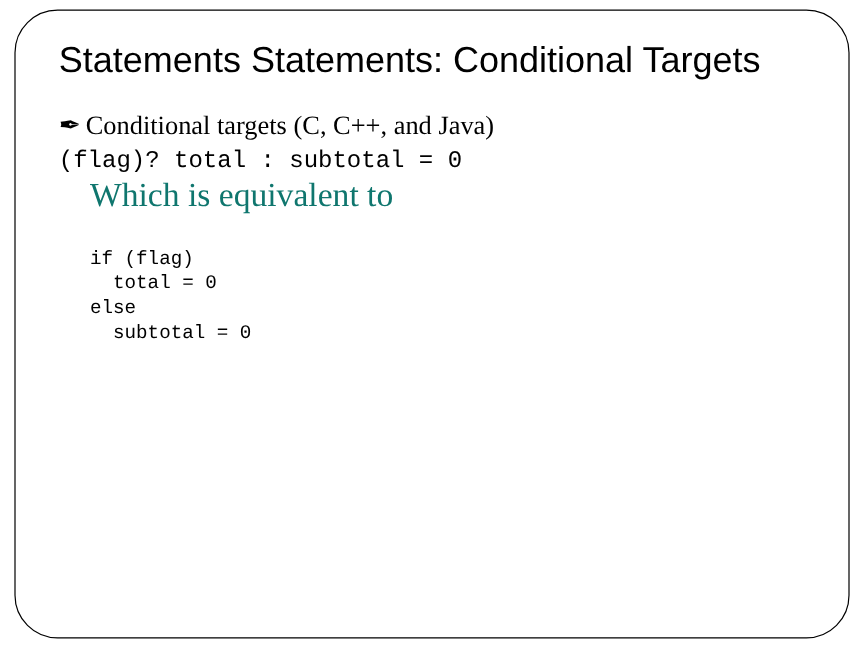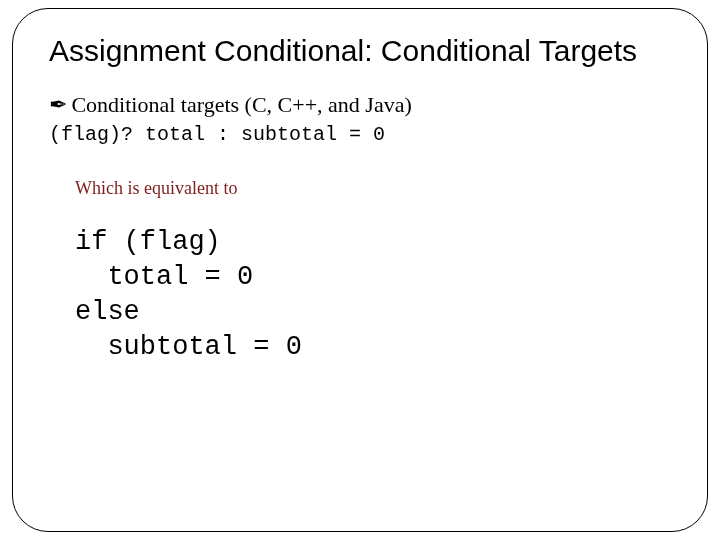--- a/index.html
+++ b/index.html
@@ -46,41 +46,40 @@
   }
   .code-line {
     font-family: "Courier New", Courier, monospace;
     font-size: 20px;
     color: #000;
     line-height: 1.3;
     white-space: pre;
   }
   .equiv {
     font-family: "Times New Roman", Times, serif;
-    font-size: 18px;
-    color: #7f1d1d;
+    font-size: 28px;
+    color: #0f766e;
     margin-left: 26px;
-    margin-top: 30px;
     margin-bottom: 26px;
   }
   .code-block {
     font-family: "Courier New", Courier, monospace;
-    font-size: 27px;
+    font-size: 16px;
     color: #000;
     margin-left: 26px;
     line-height: 1.3;
     white-space: pre;
   }
 </style>
 </head>
 <body>
 
 <div class="slide-frame">
 
-  <h1 class="title">Assignment Conditional: Conditional Targets</h1>
+  <h1 class="title">Statements Statements: Conditional Targets</h1>
 
   <div class="bullet-row">
     <span class="bullet-icon">✒</span>
     <span class="bullet-text">Conditional targets (C, C++, and Java)</span>
   </div>
 
   <div class="code-line">(flag)? total : subtotal = 0</div>
 
   <div class="equiv">Which is equivalent to</div>
 

